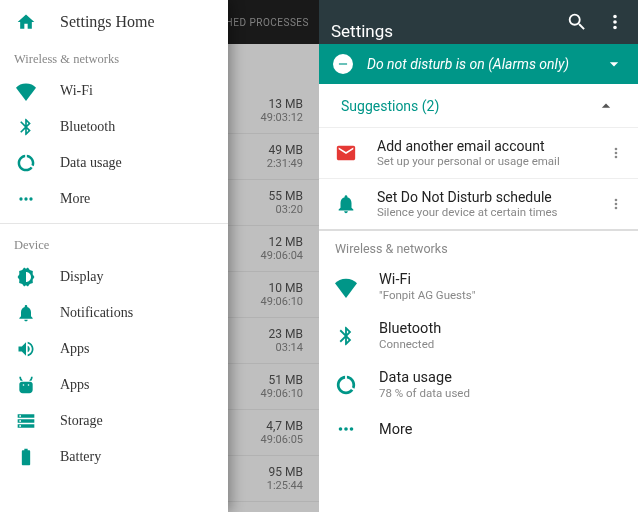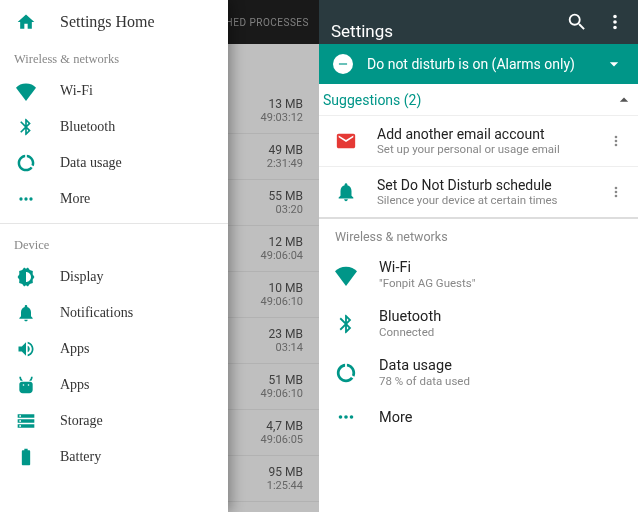--- a/index.html
+++ b/index.html
@@ -22,24 +22,24 @@
   .left-bg-overlay { position: absolute; top: 0; left: 0; right: 0; bottom: 0; background: rgba(0,0,0,0.25); z-index: 5; }
   .bg-list { padding-top: 44px; }
   .bg-row { height: 46px; border-bottom: 1px solid #eee; display: flex; flex-direction: column; align-items: flex-end; justify-content: center; padding-right: 16px; }
   .bg-row .mb { font-size: 12px; color: #555; }
   .bg-row .tm { font-size: 11px; color: #888; }
   
   .right-phone { width: 319px; height: 512px; background: #fff; display: flex; flex-direction: column; }
   .appbar { height: 44px; background: #2a3a3f; display: flex; align-items: center; padding: 0 12px; }
   .appbar .title { color: #fff; font-size: 17px; flex: 1; margin-top: 17px; }
   .appbar .ab-icon { color: #fff; width: 22px; height: 22px; margin-left: 16px; display: flex; align-items: center; justify-content: center; }
-  .dnd-bar { height: 40px; background: #009688; display: flex; align-items: center; padding: 0 14px; color: #fff; }
+  .dnd-bar { height: 40px; background: #009688; display: flex; align-items: center; padding: 0 14px; color: #fff; font-style: italic; }
   .dnd-bar .dnd-text { flex: 1; font-size: 14px; margin-left: 14px; }
   .dnd-circle { width: 20px; height: 20px; border-radius: 50%; background: #fff; color: #009688; display: flex; align-items: center; justify-content: center; font-weight: bold; }
-  .suggest-header { height: 32px; display: flex; align-items: center; padding: 0 4px; border-bottom: 1px solid #eee; justify-content: center; }
+  .suggest-header { height: 44px; display: flex; align-items: center; padding: 0 22px; border-bottom: 1px solid #eee; justify-content: center; }
   .suggest-header .lbl { color: #009688; font-size: 14px; flex: 1; }
   .suggest-header .chev { color: #555; }
   .sugg-item { display: flex; align-items: center; padding: 10px 8px 10px 16px; border-bottom: 1px solid #eee; }
   .sugg-item .sicon { width: 22px; height: 22px; display: flex; align-items: center; justify-content: center; }
   .sugg-item .texts { flex: 1; margin-left: 20px; }
   .sugg-item .t1 { font-size: 14px; color: #222; }
   .sugg-item .t2 { font-size: 11.5px; color: #888; }
   .sugg-item .more { color: #888; padding: 0 6px; }
   .right-section-label { font-size: 12.5px; color: #888; padding: 10px 0 6px 16px; }
   .setting-row { display: flex; align-items: center; padding: 9px 16px; }

